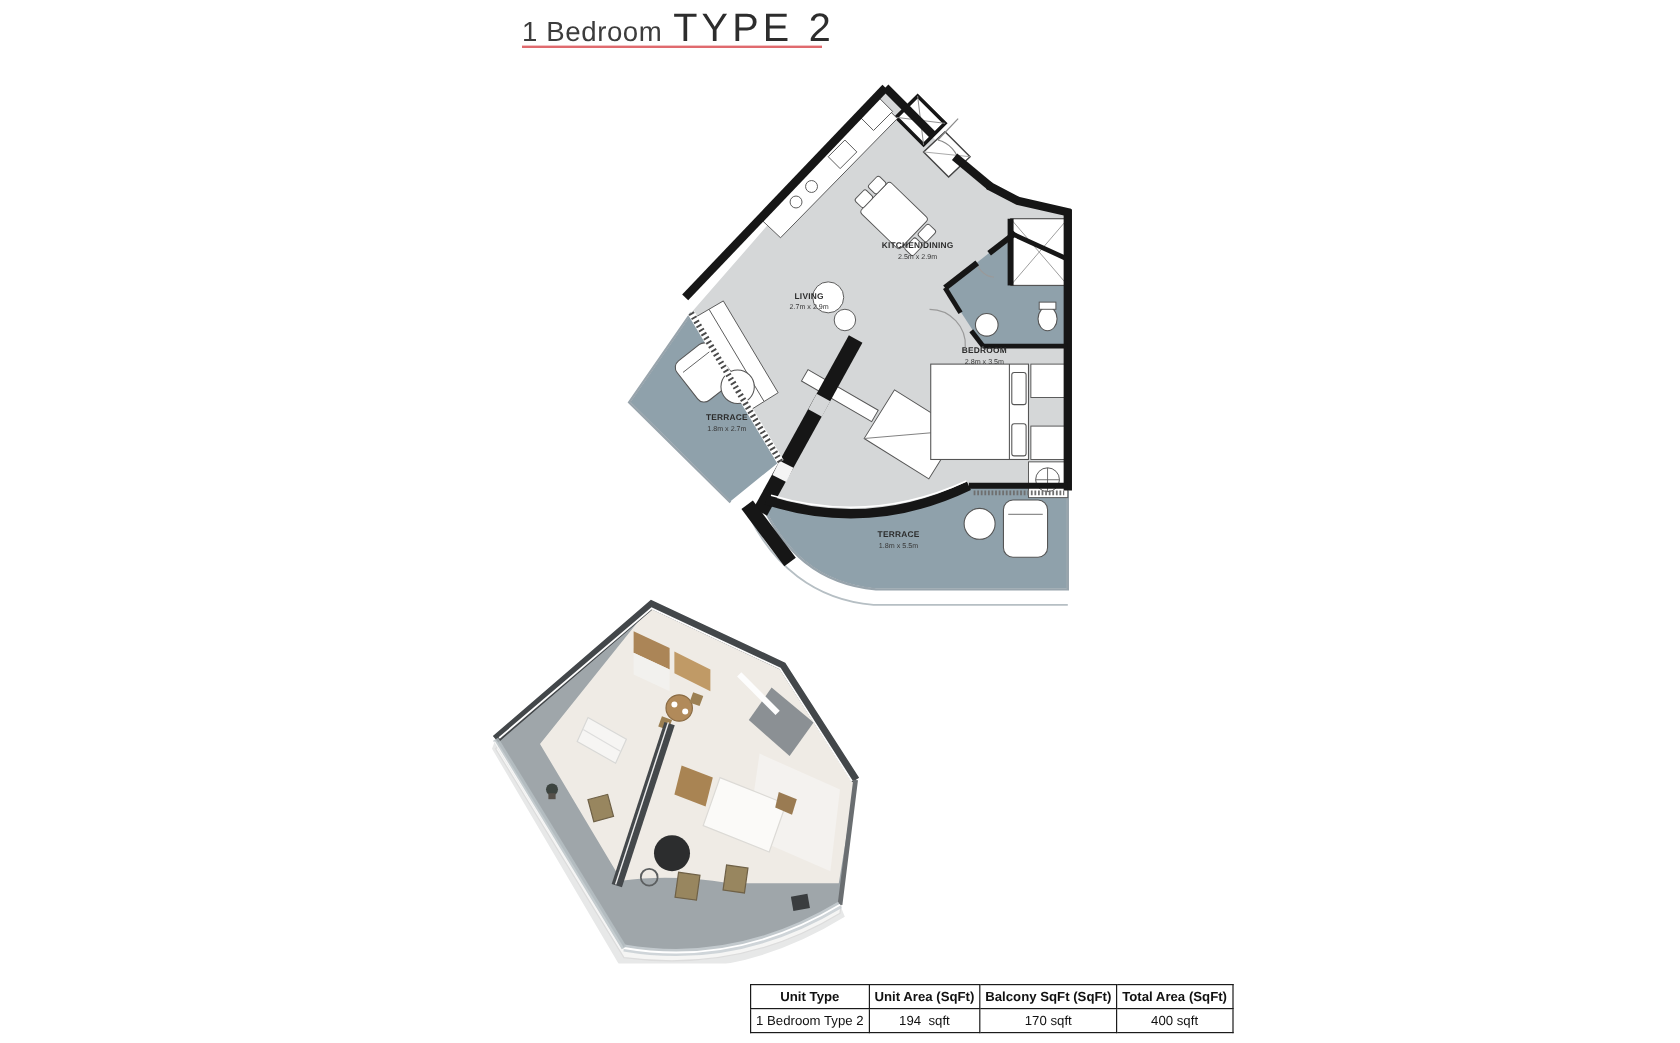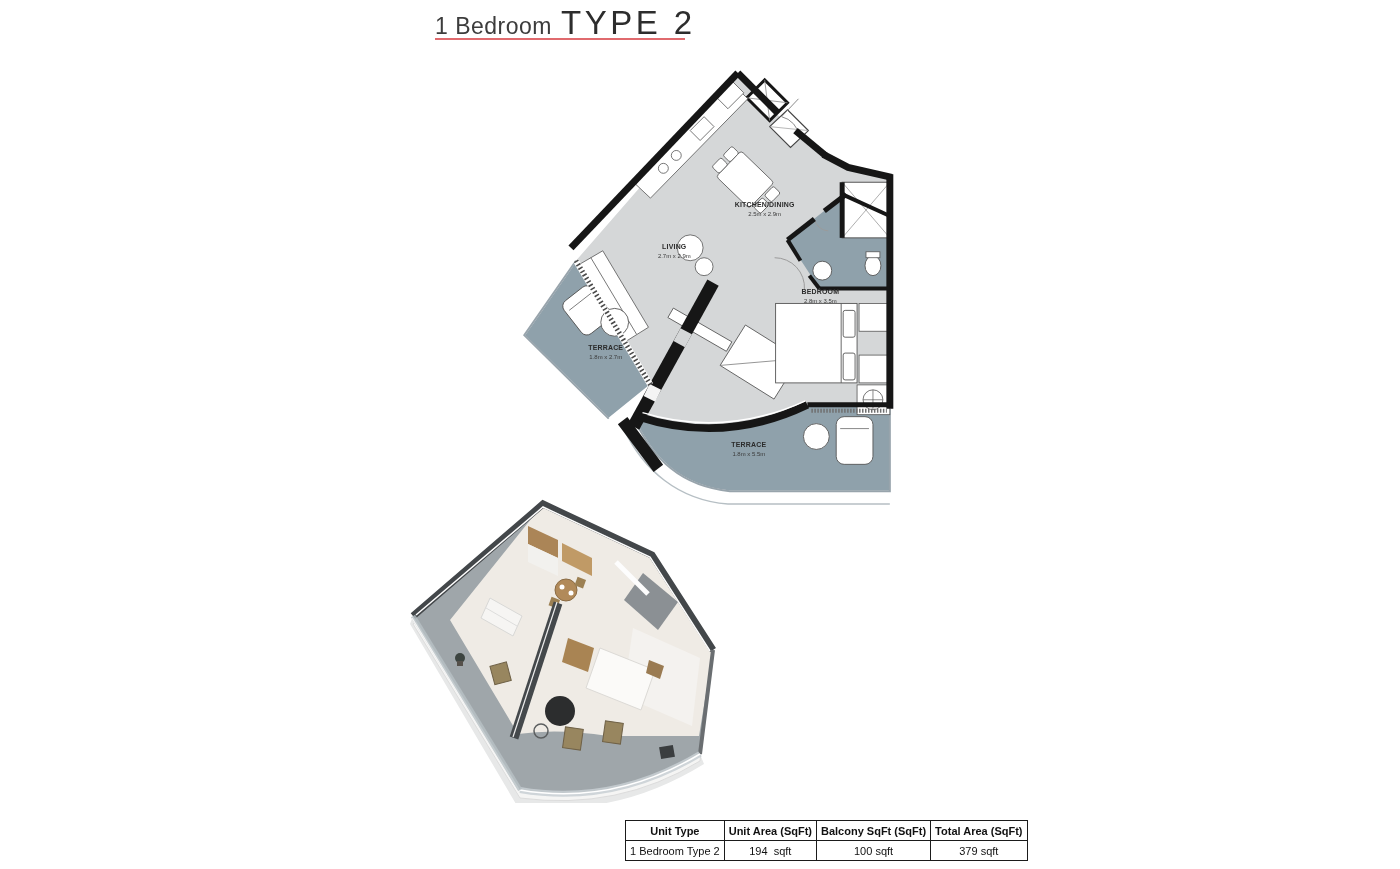--- a/index.html
+++ b/index.html
@@ -247,17 +247,17 @@
       <th>Unit Type</th>
       <th>Unit Area (SqFt)</th>
       <th>Balcony SqFt (SqFt)</th>
       <th>Total Area (SqFt)</th>
     </tr>
   </thead>
   <tbody>
     <tr>
       <td>1 Bedroom Type 2</td>
       <td>194  sqft</td>
-      <td>100 sqft</td>
-      <td>379 sqft</td>
+      <td>170 sqft</td>
+      <td>400 sqft</td>
     </tr>
   </tbody>
 </table>
 
 </body></html>

